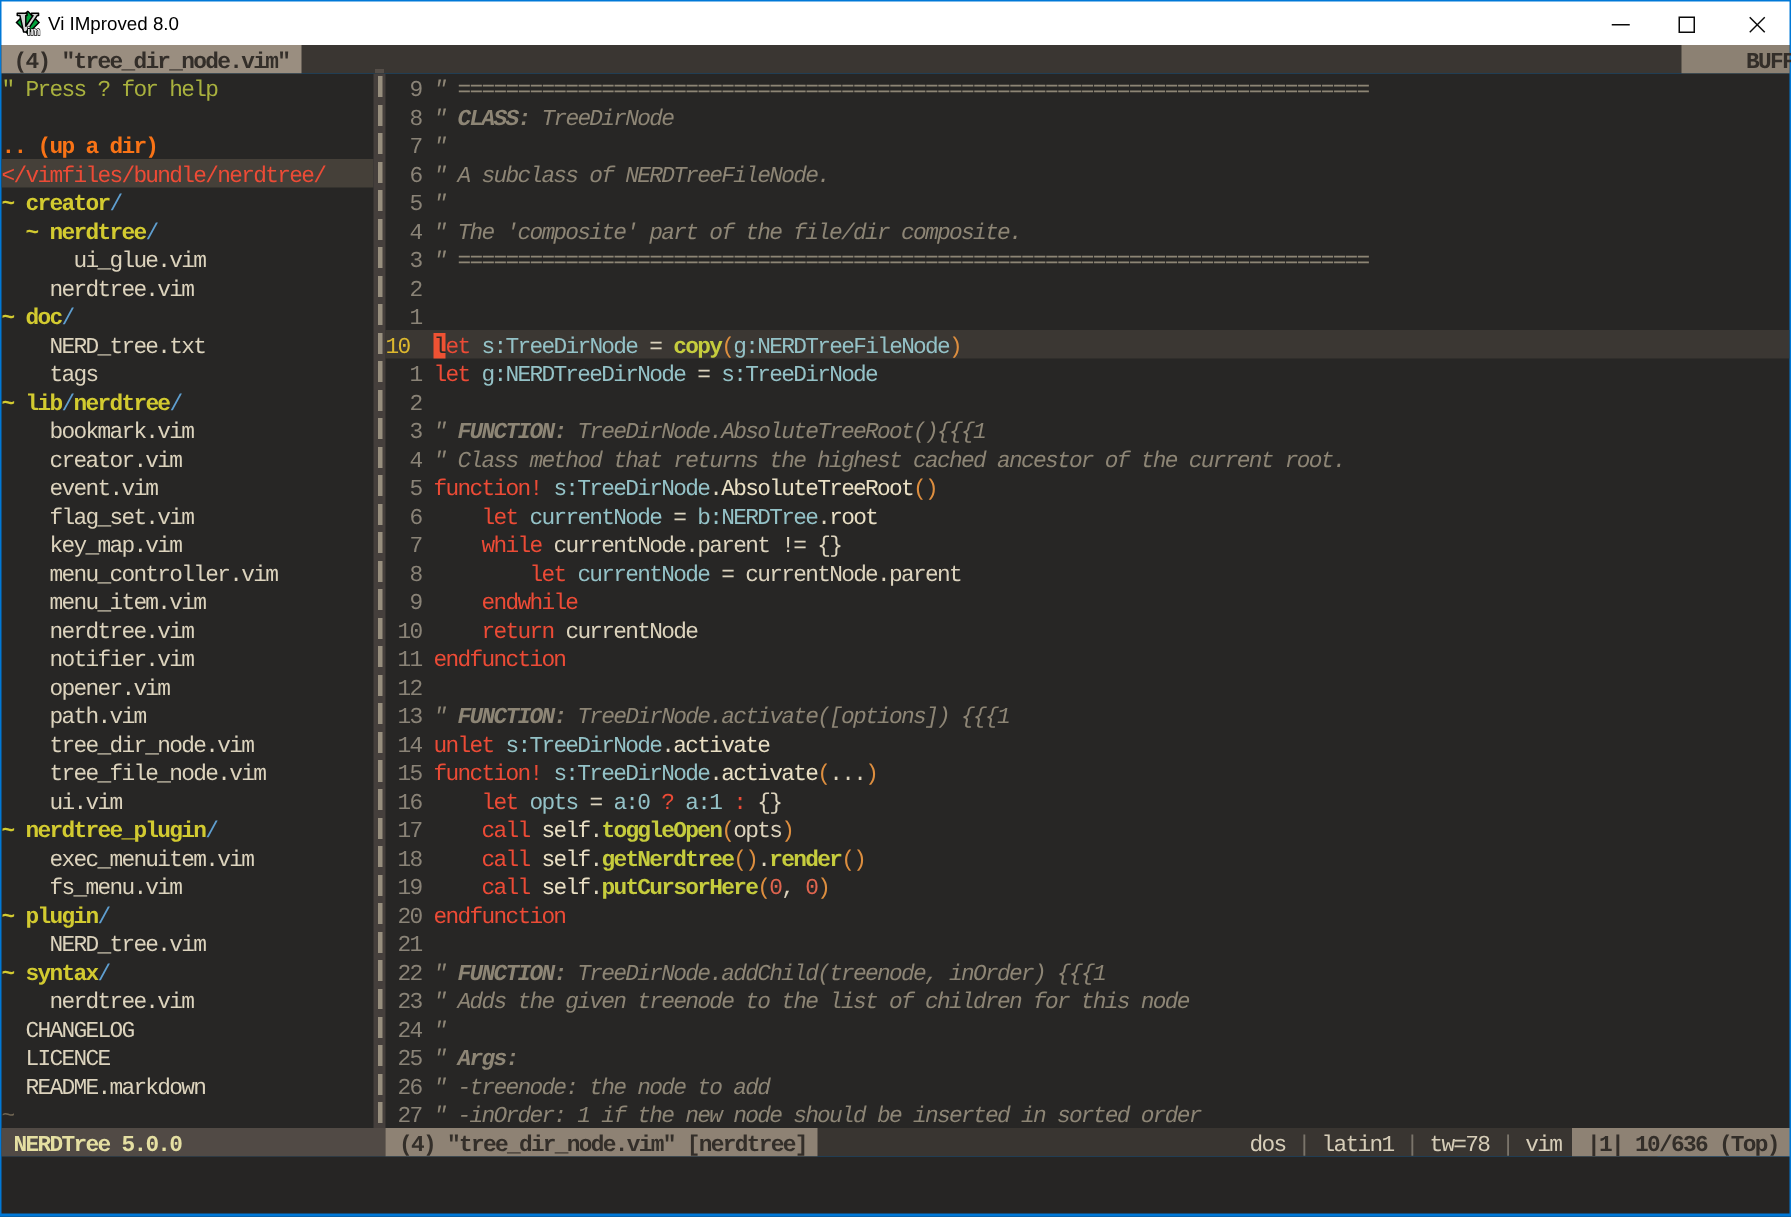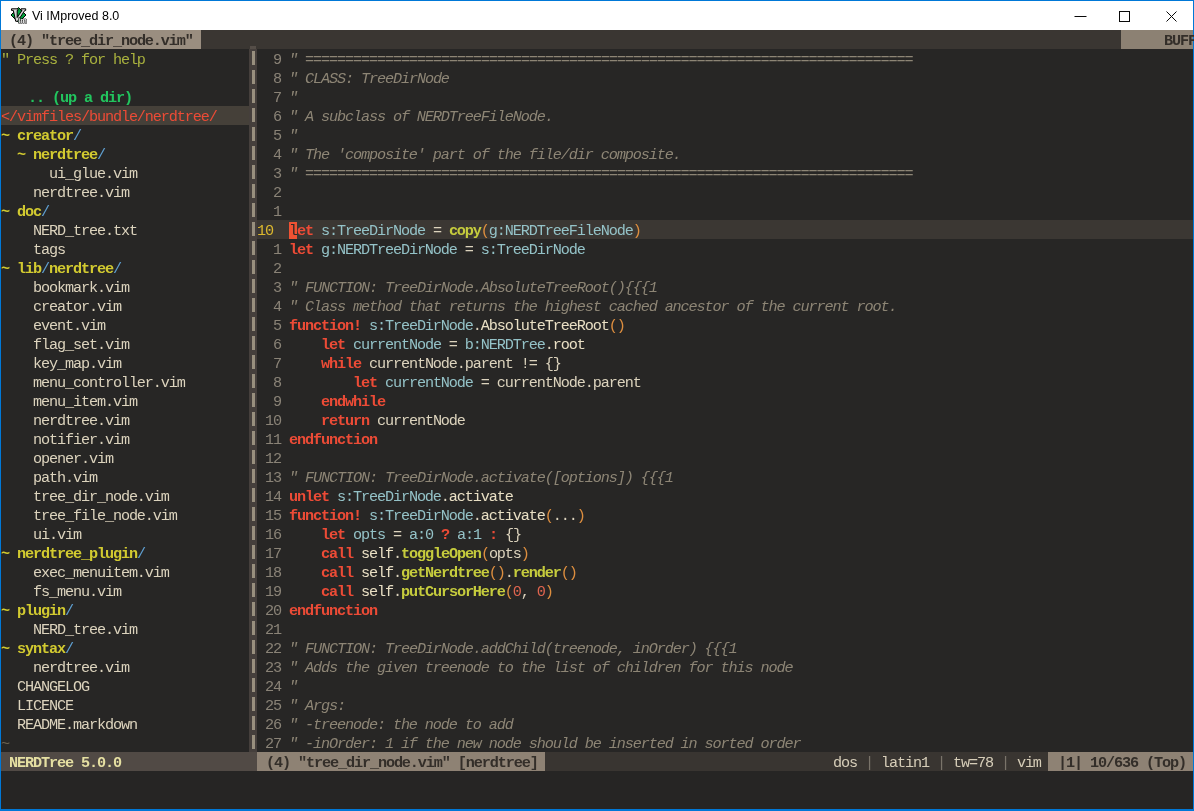--- a/index.html
+++ b/index.html
@@ -14,29 +14,29 @@
 .tabtxt { color:#332e29; font-weight:bold; }
 #buffers { left:1120px; top:0; width:72px; height:19px; background:#8c8173; }
 #side { left:0; top:1.8px; }
 #rootline { left:0; top:57px; width:248px; height:19px; background:#454039; }
 #cursorline { left:256px; top:171px; width:936px; height:19px; background:#3b3733; }
 #sepstrip { left:248px; top:0; width:8px; height:703px; background:#453f3c; }
 #sepdash { left:3px; top:0; width:3px; height:703px;
   background:repeating-linear-gradient(180deg, transparent 0 2px, #988f7e 2px 16px, transparent 16px 19px); position:absolute; }
 #main { left:256px; top:1.8px; }
 .sh { color:#a9b13e; }
-.su { color:#22c55e; font-weight:bold;padding-left:27px; }
+.su { color:#f97316; font-weight:bold; }
 .sr { color:#ec4b36; }
 .sd { color:#d2ca30; font-weight:bold; }
 .sl { color:#5f9fd0; }
 .sf { color:#dcd3bd; }
 .nt { color:#6f6552; }
 .c { color:#8d8575; font-style:italic; }
-.ct { color:#8d8575; font-style:italic; font-weight:normal; }
-.r { color:#ec4b36;font-weight:bold; }
+.ct { color:#8d8575; font-style:italic; font-weight:bold; }
+.r { color:#ec4b36; }
 .t { color:#94c2c7; }
 .m { color:#e9dfc4; font-weight:normal; }
 .y { color:#c6cc3d; font-weight:bold;text-align:center; }
 .o { color:#dd8e3f; }
 .n { color:#e0654f; }
 .ln { color:#8a8377; }
 .lnc { color:#ddb82e; }
 .cur { color:#2c2926; position:relative; }
 #cursorblk { left:288px; top:173px; width:8px; height:17px; background:#ef5233; }
 #statusline { left:1px; top:752px; width:1104px; height:19px; background:#393531; }

